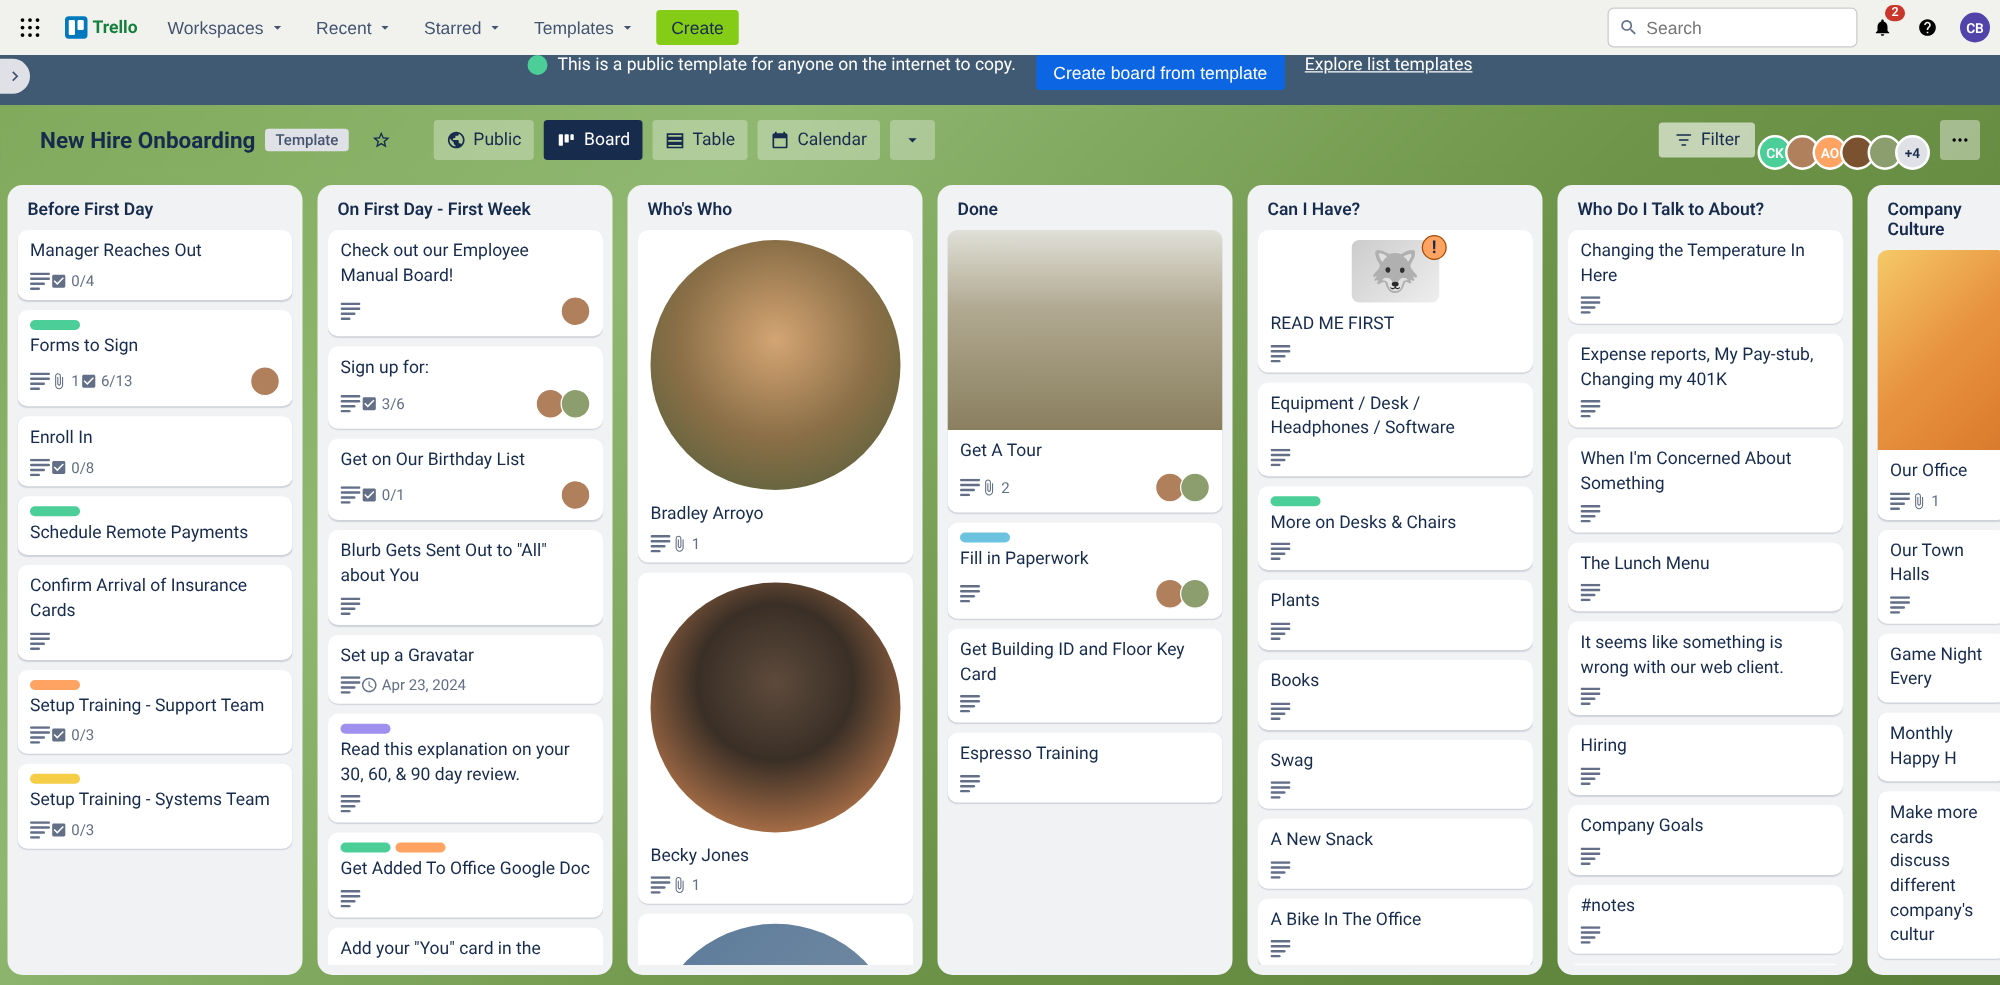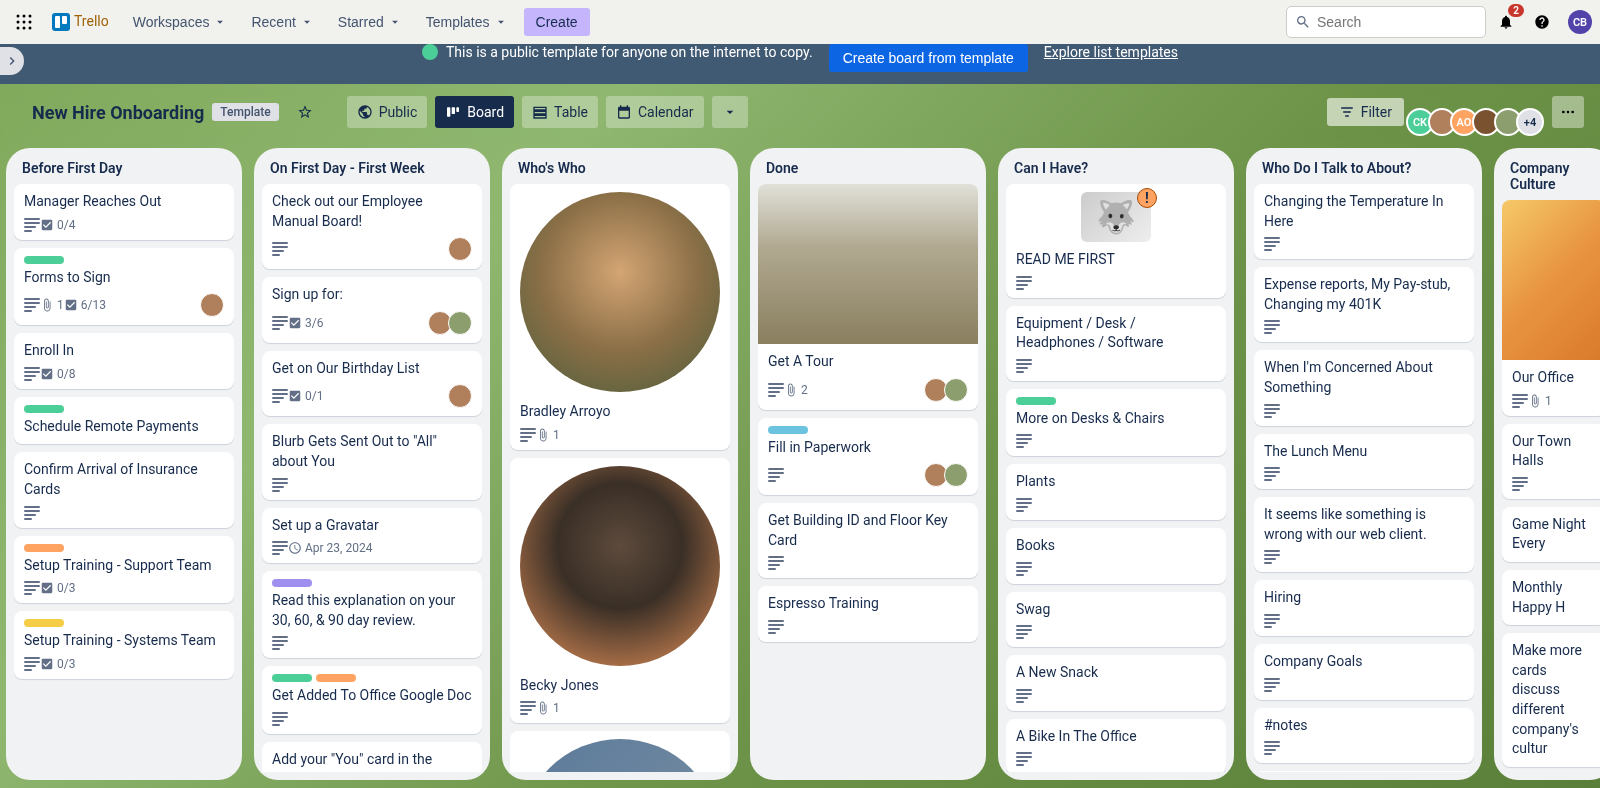--- a/index.html
+++ b/index.html
@@ -1,25 +1,25 @@
 <!DOCTYPE html>
 <html><head>
 <meta charset="utf-8">
 <style>
 * { box-sizing: border-box; margin: 0; padding: 0; }
 body { font-family: -apple-system, BlinkMacSystemFont, "Segoe UI", Roboto, sans-serif; font-size: 14px; background: linear-gradient(135deg, #7fa85a 0%, #8fb770 30%, #6d9448 60%, #5a7f3a 100%); overflow: hidden; width: 1600px; height: 788px; }
 .topnav { height: 44px; background: #f1f2ee; display: flex; align-items: center; padding: 0 8px; gap: 4px; }
 .apps-icon { width: 32px; height: 32px; display: flex; align-items: center; justify-content: center; cursor: pointer; border-radius: 3px; }
-.logo { display: flex; gap: 4px; font-weight: 400; color: #a16207; padding: 0 8px; }
+.logo { display: flex; align-items: center; gap: 4px; font-weight: 700; color: #15803d; padding: 0 8px; }
 .logo-icon { width: 18px; height: 18px; background: #0079bf; border-radius: 3px; position: relative; display: flex; gap: 2px; padding: 3px; }
 .logo-icon::before, .logo-icon::after { content: ""; background: white; width: 5px; border-radius: 1px; }
 .logo-icon::before { height: 12px; }
 .logo-icon::after { height: 8px; }
 .nav-btn { padding: 6px 12px; color: #44546f; background: transparent; border: none; cursor: pointer; border-radius: 3px; display: flex; align-items: center; gap: 4px; font-size: 14px; }
-.create-btn { background: #c4b5fd; color: #172b4d; padding: 6px 12px; border: none; cursor: pointer; border-radius: 3px; font-size: 14px; }
+.create-btn { background: #84cc16; color: #172b4d; padding: 6px 12px; border: none; cursor: pointer; border-radius: 3px; font-size: 14px; }
 .nav-spacer { flex: 1; }
 .search-box { width: 200px; height: 32px; background: white; border: 1px solid #ccc; border-radius: 5px; display: flex; align-items: center; padding: 0 8px; gap: 6px; color: #626f86; }
 .search-box input { border: none; outline: none; flex: 1; font-size: 14px; color: #0f172a; background: transparent; }
 .bell-btn { width: 32px; height: 32px; display: flex; align-items: center; justify-content: center; cursor: pointer; position: relative; }
 .badge-count { position: absolute; top: -2px; right: -2px; background: #c9372c; color: white; border-radius: 8px; font-size: 10px; padding: 1px 5px; font-weight: 600; }
 .help-btn { width: 32px; height: 32px; display: flex; align-items: center; justify-content: center; cursor: pointer; }
 .avatar-small { width: 24px; height: 24px; border-radius: 50%; background: #5243aa; color: white; font-size: 11px; font-weight: 600; display: flex; align-items: center; justify-content: center; margin-left: 6px; }
 .banner { height: 40px; background: #405a73; display: flex; align-items: flex-start; justify-content: center; gap: 16px; padding: 0 20px; position: relative; color: white; }
 .banner-text { font-size: 14px; display: flex; align-items: center; gap: 8px; }
 .globe-icon { width: 16px; height: 16px; border-radius: 50%; background: #4bce97; display: inline-block; }
@@ -30,21 +30,21 @@
 .board-title { font-size: 18px; font-weight: 700; color: #172b4d; }
 .template-badge { background: #dfe1e6; color: #44546f; padding: 2px 8px; border-radius: 3px; font-size: 12px; font-weight: 500; }
 .header-btn { height: 32px; padding: 0 10px; display: flex; align-items: center; gap: 6px; color: #172b4d; cursor: pointer; border-radius: 3px; font-size: 14px; background: rgba(255,255,255,0.3); }
 .header-btn.active { background: #172b4d; color: white; }
 .header-btn.plain { background: transparent; }
 .member-stack { display: flex; align-items: center; margin-top: 20px; }
 .member-stack .member { width: 28px; height: 28px; border-radius: 50%; border: 2px solid white; margin-left: -6px; font-size: 11px; font-weight: 600; display: flex; align-items: center; justify-content: center; color: white; }
 .more-btn { width: 32px; height: 32px; display: flex; align-items: center; justify-content: center; cursor: pointer; border-radius: 3px; background: rgba(255,255,255,0.4); }
 .filter-btn { background: rgba(255,255,255,0.6); padding: 6px 12px; border-radius: 3px; display: flex; align-items: center; gap: 6px; cursor: pointer; color: #172b4d; }
 .board-canvas { flex: 1; padding: 8px 0 8px 6px; overflow-x: auto; overflow-y: hidden; display: flex; gap: 12px; height: calc(788px - 44px - 40px - 56px); }
-.list { width: 236px; min-width: 236px; background: #f1f2f4; border-radius: 24px; padding: 8px; display: flex; flex-direction: column; max-height: 100%; }
+.list { width: 236px; min-width: 236px; background: #f1f2f4; border-radius: 12px; padding: 8px; display: flex; flex-direction: column; max-height: 100%; }
 .list-title { font-weight: 600; font-size: 14px; color: #172b4d; padding: 4px 8px 8px; }
 .list-cards { flex: 1; overflow-y: auto; display: flex; flex-direction: column; gap: 8px; }
 .card { background: white; border-radius: 8px; padding: 8px 10px; box-shadow: 0 1px 1px rgba(9,30,66,0.15); cursor: pointer; }
 .card-labels { display: flex; gap: 4px; margin-bottom: 4px; }
 .card-label { width: 40px; height: 8px; border-radius: 4px; }
 .card-label.green { background: #4bce97; }
 .card-label.yellow { background: #f5cd47; }
 .card-label.orange { background: #fea362; }
 .card-label.purple { background: #9f8fef; }
 .card-label.sky { background: #6cc3e0; }

